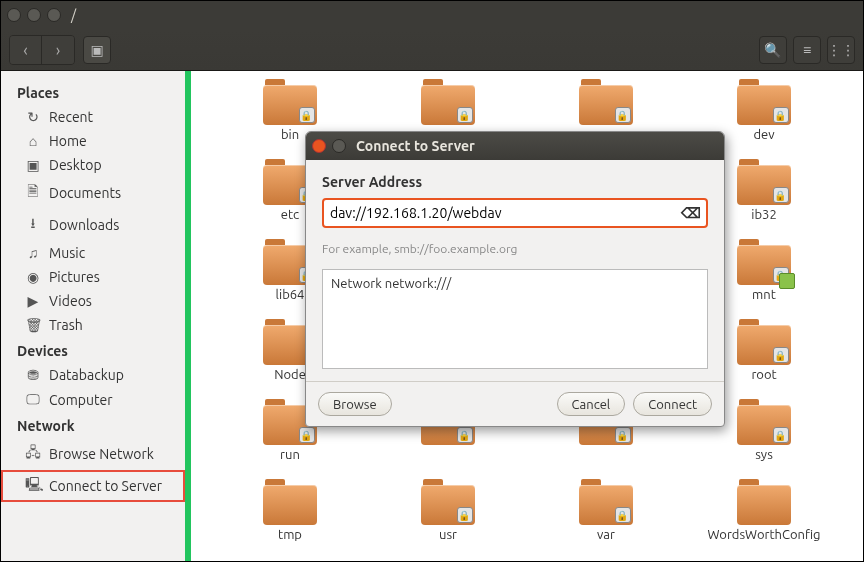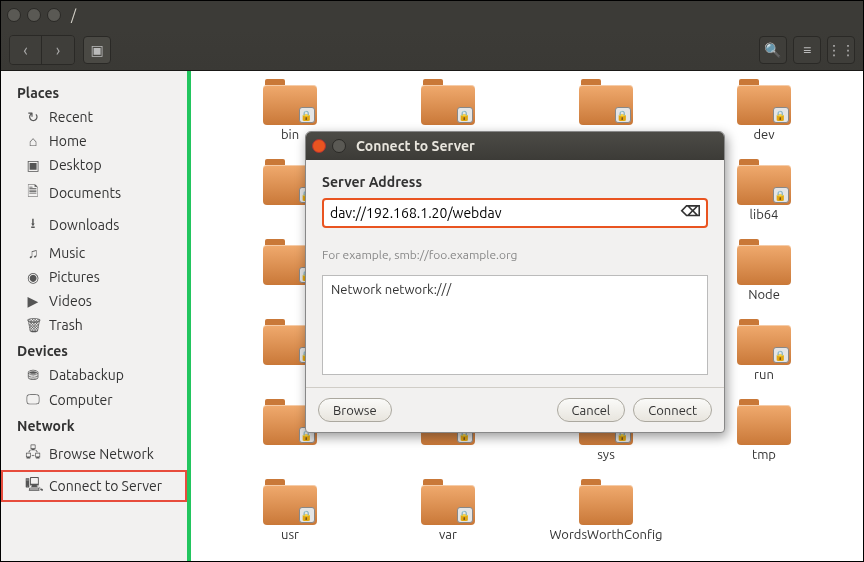--- a/index.html
+++ b/index.html
@@ -16,45 +16,45 @@
 .nav-grp { display: flex; border: 1px solid #2a2926; border-radius: 4px; overflow: hidden; }
 .nav-btn { width: 32px; height: 28px; background: #3f3e3a; display: flex; align-items: center; justify-content: center; color: #aaa; font-size: 16px; border-right: 1px solid #2a2926; }
 .nav-btn:last-child { border-right: none; }
 .path-btn { width: 28px; height: 28px; margin-left: 8px; background: #4a4944; border: 1px solid #2a2926; border-radius: 4px; display:flex;align-items:center;justify-content:center;color:#bbb;font-size:14px; }
 .toolbar-spacer { flex: 1; }
 .tb-right { display:flex; gap:6px; }
 .tb-btn { width: 28px; height: 28px; background: #3f3e3a; border: 1px solid #2a2926; border-radius: 4px; display:flex;align-items:center;justify-content:center;color:#bbb;font-size:14px; }
 
 
 .body { display: flex; height: calc(100% - 70px); }
-.sidebar { width: 190px; background: #f2f1f0; border-right: 4px solid #22c55e; padding: 8px 0 8px 0; overflow-y:auto; }
+.sidebar { width: 190px; background: #f2f1f0; border-right: 6px solid #22c55e; padding: 8px 0 8px 0; overflow-y:auto; }
 .sb-head { font-weight: bold; color: #333; font-size: 14px; padding: 6px 16px 4px; }
 .sb-item { display: flex; align-items: center; gap: 8px; padding: 4px 16px 4px 24px; font-size: 14px; color: #333; cursor: pointer; }
 .sb-item.highlight { border: 2px solid #e74c3c; padding: 2px 14px 2px 22px; }
 .sb-icon { width: 16px; text-align: center; color: #555; font-size: 14px; }
 
 .main { flex:1; background:#fff; position: relative; padding: 14px 20px; display: grid; grid-template-columns: repeat(4, 1fr); grid-auto-rows: 80px; gap: 0; align-content: start; }
 .folder { display: flex; flex-direction: column; align-items: center; font-size: 13px; color: #333; }
 .folder-icon { width: 54px; height: 40px; background: linear-gradient(#f0aa6e,#c97838); border-radius: 4px; position: relative; margin-bottom: 2px; box-shadow: inset 0 1px 0 rgba(255,255,255,.4); }
 .folder-icon::before { content:""; position:absolute; top:-6px; left:2px; width:20px; height:6px; background:#c97838; border-radius:2px 2px 0 0; }
 .lock-badge { position:absolute; bottom:2px; right:2px; width:16px; height:16px; background:#e5e5e5; border:1px solid #888; border-radius:3px; display:flex;align-items:center;justify-content:center;font-size:10px;color:#555; }
 .mnt .folder-icon::after { content:""; position:absolute; right:-4px; bottom:-4px; width:14px;height:14px;background:#8ac24a;border:1px solid #5a8c2a;border-radius:2px; }
 
 
 .dialog { position: absolute; left: 304px; top: 130px; width: 420px; background: #f2f1f0; border: 1px solid #888; box-shadow: 2px 4px 12px rgba(0,0,0,.4); border-radius: 6px 6px 4px 4px; overflow:hidden; }
 .dlg-title { height: 28px; background: linear-gradient(#4c4b46,#3c3b37); display:flex; align-items:center; padding: 0 6px; gap:6px; }
 .dlg-close { width:14px; height:14px; border-radius:50%; background:#e95420; border:1px solid #a33; }
 .dlg-min { width:14px; height:14px; border-radius:50%; background:#5a5954; border:1px solid #2a2926; }
 .dlg-ttl { color:#e8e5dd; font-size:14px; font-weight:bold; margin-left:4px; }
 .dlg-body { padding: 14px 16px 12px; }
 .dlg-label { font-weight: bold; font-size: 14px; color:#333; margin-bottom:8px; }
-.addr-row { display:flex; border:2px solid #e95420; border-radius:4px; background:#fff; padding: 2px 6px; height:30px; }
+.addr-row { display:flex; align-items:center; border:2px solid #e95420; border-radius:4px; background:#fff; padding: 2px 6px; height:30px; }
 .addr-input { flex:1; border:none; outline:none; font-size:14px; background:transparent; }
 .addr-clear { width:18px;height:18px;display:flex;align-items:center;justify-content:center;color:#333;font-weight:bold;cursor:pointer;font-size:14px; }
-.hint { color:#888; font-size:12px; margin-top:20px; }
+.hint { color:#888; font-size:12px; margin-top:14px; }
 .recent-box { margin-top:14px; }
 .recent-list { background:#fff; border:1px solid #bbb; height:100px; padding:6px 8px; font-size:13px; color:#333; }
 .dlg-buttons { display:flex; padding:10px 12px; border-top:1px solid #d0cdc7; gap:8px; }
 .dlg-buttons .spacer { flex:1; }
 .btn { padding: 4px 14px; background:linear-gradient(#fafaf8,#e8e5de); border:1px solid #aba89f; border-radius:12px; font-size:13px; color:#333; cursor:pointer; }
 </style>
 </head>
 <body>
 
 <div class="titlebar">
@@ -164,20 +164,26 @@
         <div class="folder-icon">
           <span class="lock-badge">🔒</span>
         </div>
         <span>dev</span>
       </div>
 
     <div class="folder">
         <div class="folder-icon">
           <span class="lock-badge">🔒</span>
         </div>
+        <span>etc</span>
+      </div>
+    <div class="folder">
+        <div class="folder-icon">
+          <span class="lock-badge">🔒</span>
+        </div>
       </div>
     <div class="folder">
         <div class="folder-icon">
           <span class="lock-badge">🔒</span>
         </div>
       </div>
     <div class="folder">
         <div class="folder-icon">
           <span class="lock-badge">🔒</span>
         </div>

